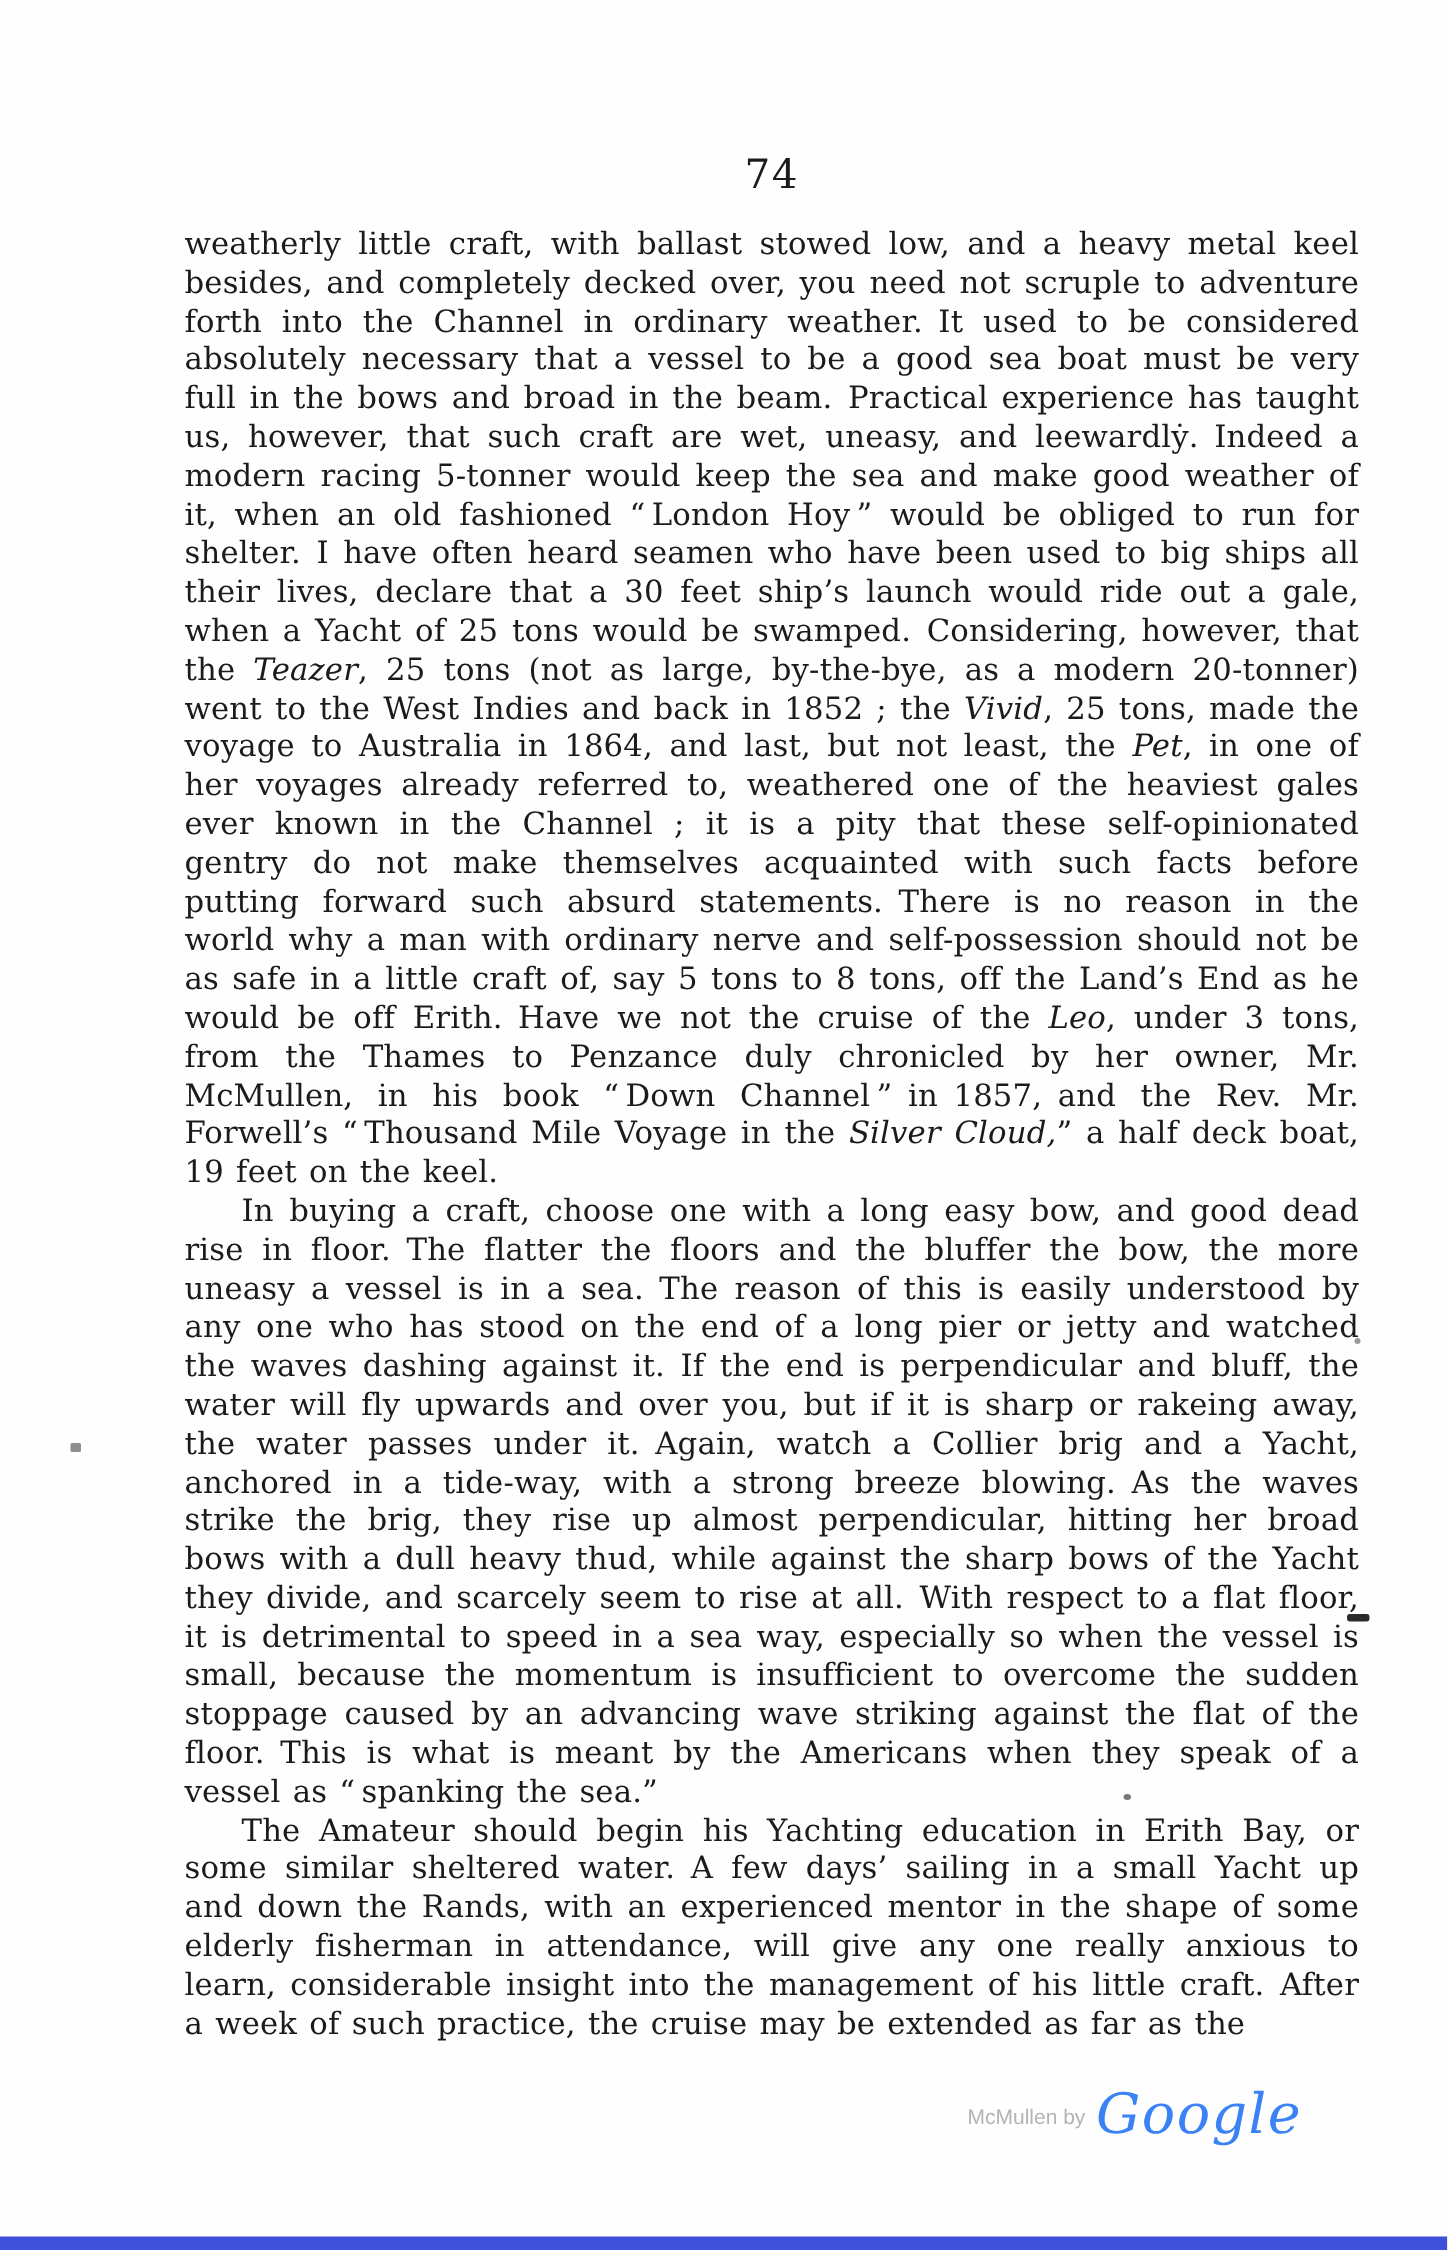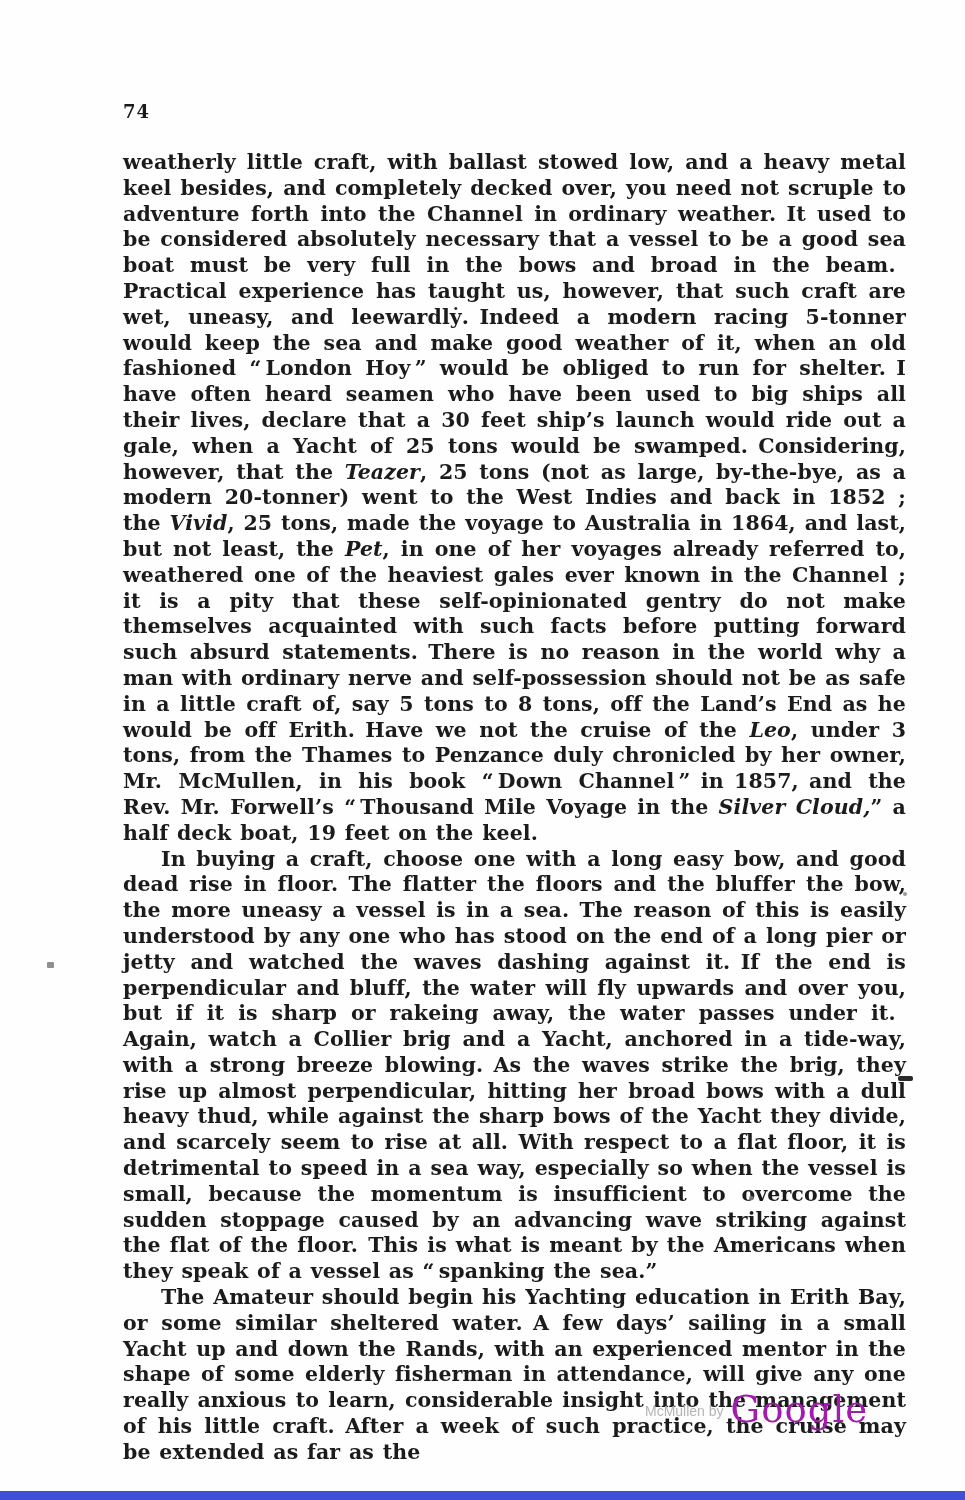--- a/index.html
+++ b/index.html
@@ -14,37 +14,37 @@
     background: #fefefe;
     overflow: hidden;
     font-family: "DejaVu Serif", "Liberation Serif", serif;
     color: #1b1b1b;
   }
   .page-number {
     position: absolute;
     top: 101px;
     left: 123px;
     width: 783px;
-    text-align: left;
-    font-size: 18px;
-    font-weight: bold;
+    text-align: center;
+    font-size: 27px;
+    font-weight: normal;
     letter-spacing: 1px;
   }
   .text-block {
     position: absolute;
     top: 150px;
     left: 123px;
     width: 783px;
   }
   .text-block p {
     margin: 0;
     padding: 0;
     font-size: 20.5px;
     line-height: 25.8px;
-    font-weight: bold;
+    font-weight: normal;
     text-align: justify;
     word-spacing: 1.5px;
     letter-spacing: 0.1px;
     hyphens: none;
   }
   .text-block p.indent {
     text-indent: 38px;
   }
   .text-block .it {
     font-style: italic;
@@ -96,24 +96,25 @@
   }
   .watermark .digitized {
     font-family: "Liberation Sans", "DejaVu Sans", sans-serif;
     font-size: 14px;
     color: #b4b4b4;
     vertical-align: baseline;
   }
   .watermark .glogo {
     font-family: "DejaVu Serif", serif;
     font-size: 37px;
-    color: #a21caf;
+    color: #3b82f6;
     letter-spacing: 1px;
     margin-left: 7px;
     vertical-align: -6px;
+    font-style: italic;
   }
   .bottom-bar {
     position: absolute;
     left: 0;
     bottom: 0;
     width: 965px;
     height: 9px;
     background: #3e50d8;
   }
 </style>

